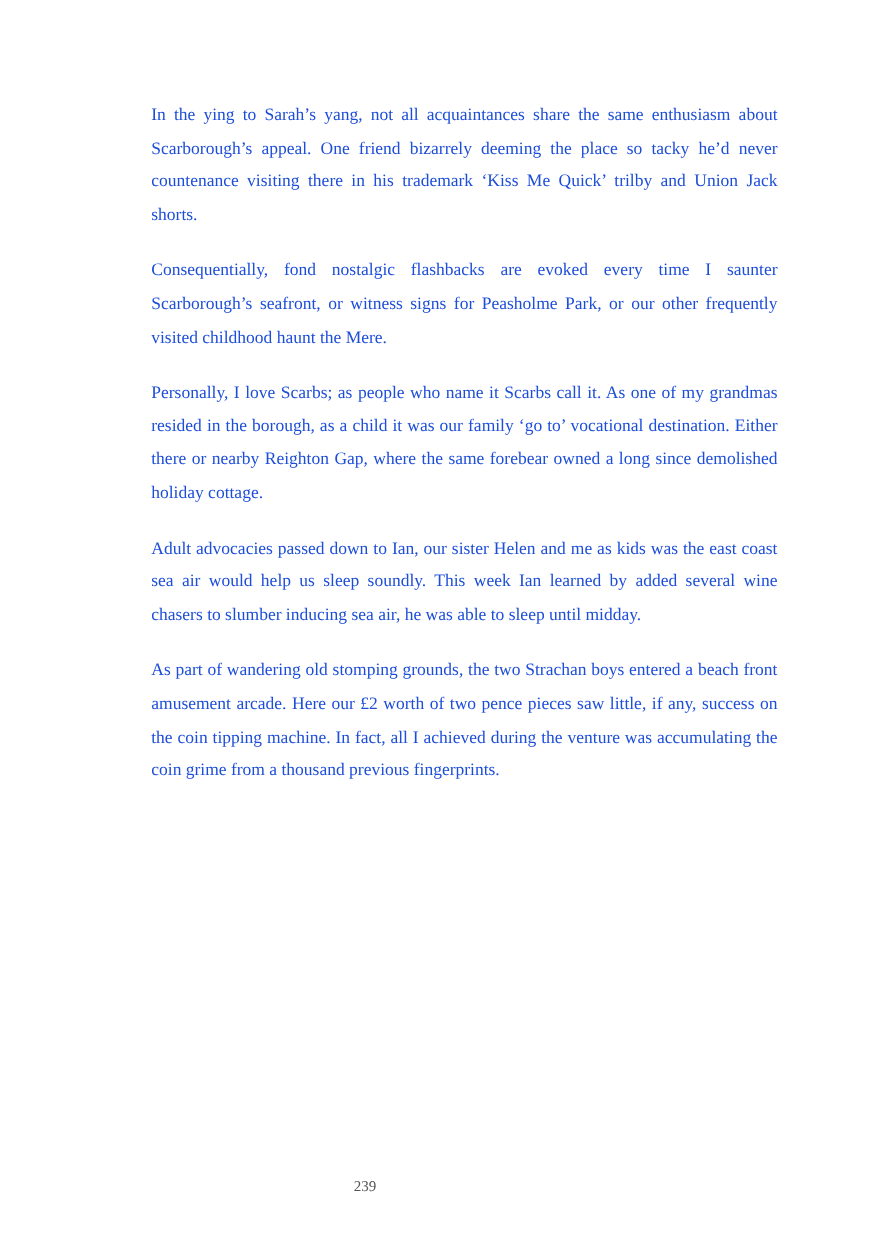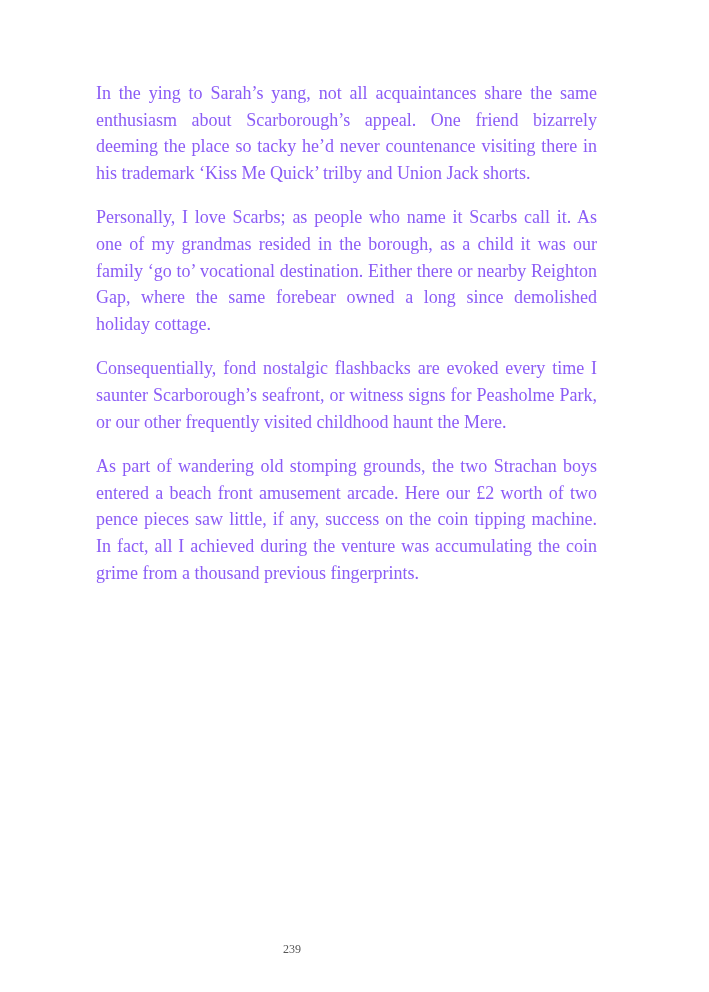--- a/index.html
+++ b/index.html
@@ -16,27 +16,27 @@
     .page {
       position: absolute;
       left: 0;
       top: 0;
       width: 709px;
       height: 992px;
       background: #ffffff;
     }
     .text-block {
       position: absolute;
-      left: 96px;
+      left: 121px;
       top: 80px;
       width: 501px;
       font-family: "Liberation Serif", serif;
-      font-size: 18px;
+      font-size: 14px;
       line-height: 26.6px;
-      color: #8b5cf6;
+      color: #1d4ed8;
     }
     .para {
       margin: 0 0 18px 0;
       text-align: justify;
       text-align-last: left;
       hyphens: none;
     }
     .page-number {
       position: absolute;
       left: 0;
@@ -47,18 +47,19 @@
       font-size: 12px;
       color: #555555;
     }
   </style>
 </head>
 <body>
 
 <div class="page">
   <div class="text-block">
     <p class="para">In the ying to Sarah’s yang, not all acquaintances share the same enthusiasm about Scarborough’s appeal. One friend bizarrely deeming the place so tacky he’d never countenance visiting there in his trademark ‘Kiss Me Quick’ trilby and Union Jack shorts.</p>
+    <p class="para">Consequentially, fond nostalgic flashbacks are evoked every time I saunter Scarborough’s seafront, or witness signs for Peasholme Park, or our other frequently visited childhood haunt the Mere.</p>
     <p class="para">Personally, I love Scarbs; as people who name it Scarbs call it. As one of my grandmas resided in the borough, as a child it was our family ‘go to’ vocational destination. Either there or nearby Reighton Gap, where the same forebear owned a long since demolished holiday cottage.</p>
-    <p class="para">Consequentially, fond nostalgic flashbacks are evoked every time I saunter Scarborough’s seafront, or witness signs for Peasholme Park, or our other frequently visited childhood haunt the Mere.</p>
+    <p class="para">Adult advocacies passed down to Ian, our sister Helen and me as kids was the east coast sea air would help us sleep soundly. This week Ian learned by added several wine chasers to slumber inducing sea air, he was able to sleep until midday.</p>
     <p class="para">As part of wandering old stomping grounds, the two Strachan boys entered a beach front amusement arcade. Here our £2 worth of two pence pieces saw little, if any, success on the coin tipping machine. In fact, all I achieved during the venture was accumulating the coin grime from a thousand previous fingerprints.</p>
   </div>
   <div class="page-number">239</div>
 </div>
 
 </body></html>

